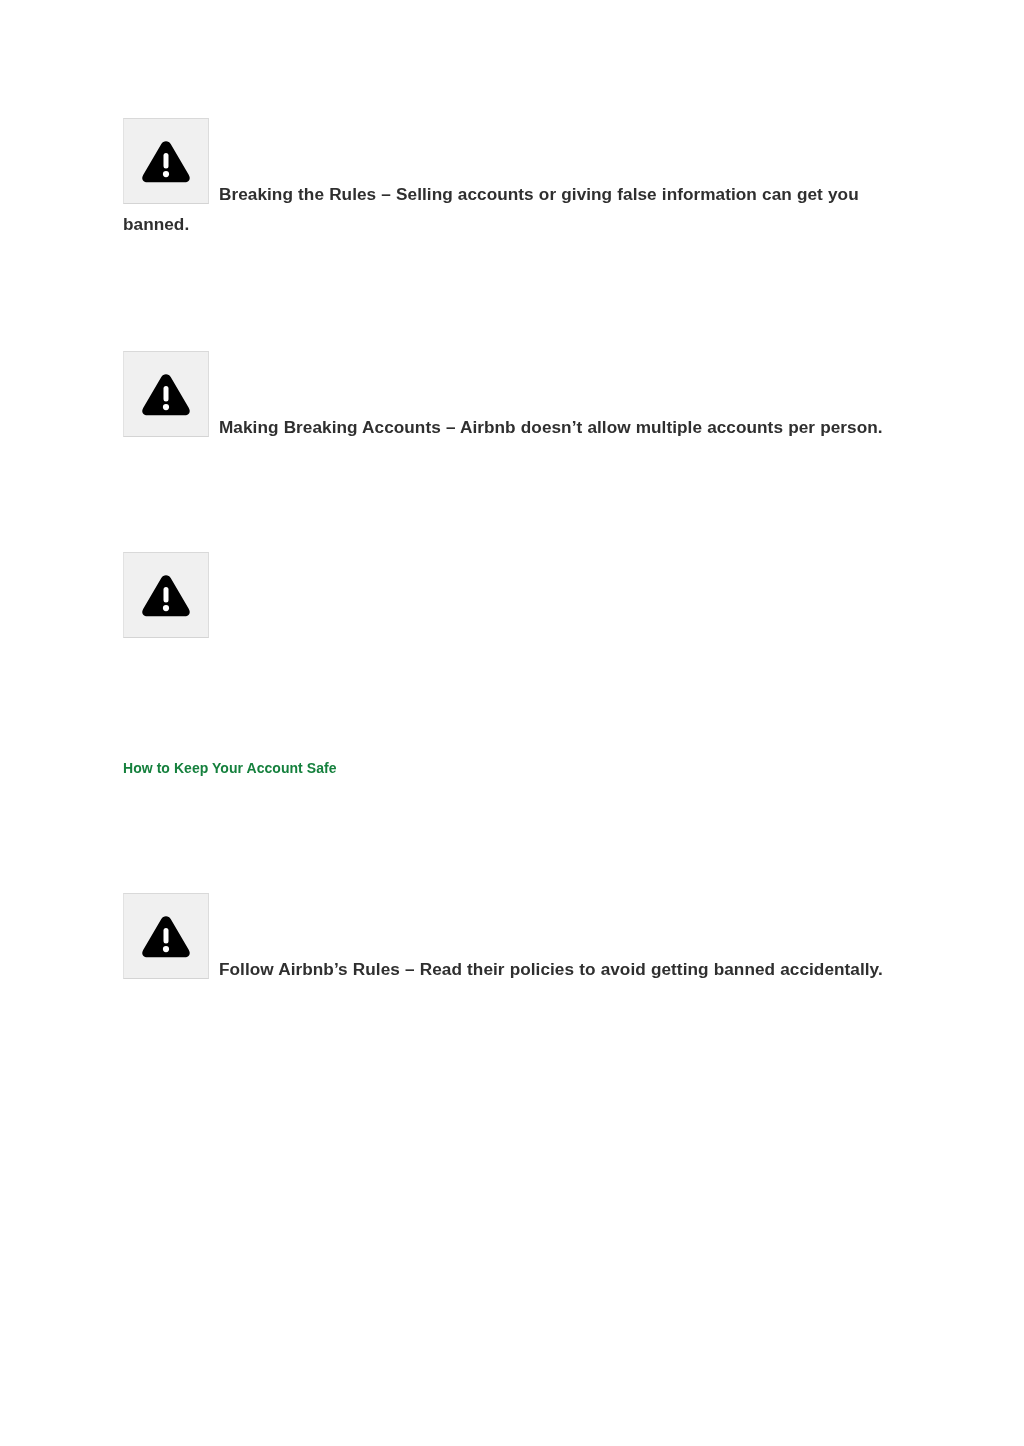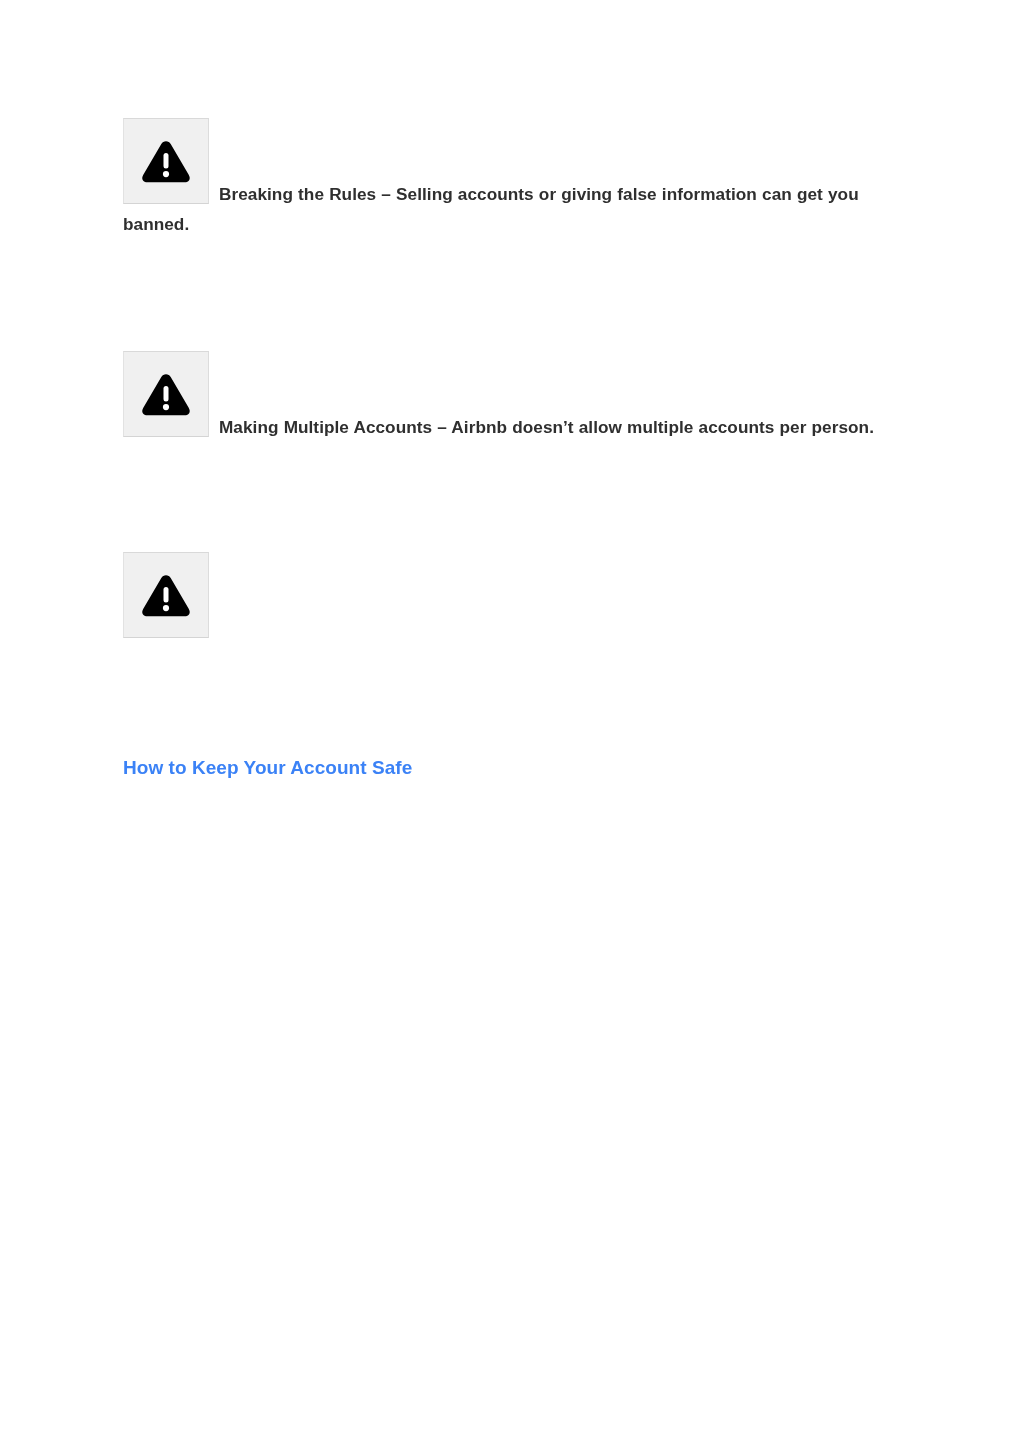--- a/index.html
+++ b/index.html
@@ -70,24 +70,24 @@
     position: absolute;
     left: 50%;
     top: 50%;
     transform: translate(-50%, -48%);
     display: block;
   }
 
   
   .section-heading {
     margin: 0;
-    font-size: 19px;
+    font-size: 14px;
     font-weight: bold;
     line-height: 30px;
-    color: #3b82f6;
+    color: #15803d;
     letter-spacing: 0.05px;
   }
 
   
   .sp-top      { height: 118px; }
   .sp-gap-1    { height: 112px; }
   .sp-gap-2    { height: 110px; }
   .sp-gap-3    { height: 110px; }
   .sp-gap-4    { height: 110px; }
 </style>
@@ -107,34 +107,41 @@
             </svg></span><span>Breaking the Rules – Selling accounts or giving false information can get you banned.</span></p>
     </div>
 
     <div class="sp-gap-1"></div>
 
     <div class="block">
       <p class="para"><span class="icon-tile"><svg width="56" height="56" viewBox="0 0 56 56" aria-hidden="true">
               <path d="M28 7.2c2.0 0 3.6 1.0 4.7 2.7l18.0 30.8c1.1 1.9 1.4 3.7 0.6 5.2-0.8 1.5-2.5 2.3-4.9 2.3H9.6c-2.4 0-4.1-0.8-4.9-2.3-0.8-1.5-0.5-3.3 0.6-5.2l18.0-30.8C24.4 8.2 26.0 7.2 28 7.2z" fill="#000000"></path>
               <rect x="25.5" y="19" width="5" height="15.5" rx="2.5" fill="#ffffff"></rect>
               <circle cx="28" cy="40" r="3.1" fill="#ffffff"></circle>
-            </svg></span><span>Making Multiple Accounts – Airbnb doesn’t allow multiple accounts per person.</span></p>
+            </svg></span><span>Making Breaking Accounts – Airbnb doesn’t allow multiple accounts per person.</span></p>
     </div>
 
     <div class="sp-gap-2"></div>
 
     <div class="block">
       <p class="para"><span class="icon-tile"><svg width="56" height="56" viewBox="0 0 56 56" aria-hidden="true">
               <path d="M28 7.2c2.0 0 3.6 1.0 4.7 2.7l18.0 30.8c1.1 1.9 1.4 3.7 0.6 5.2-0.8 1.5-2.5 2.3-4.9 2.3H9.6c-2.4 0-4.1-0.8-4.9-2.3-0.8-1.5-0.5-3.3 0.6-5.2l18.0-30.8C24.4 8.2 26.0 7.2 28 7.2z" fill="#000000"></path>
               <rect x="25.5" y="19" width="5" height="15.5" rx="2.5" fill="#ffffff"></rect>
               <circle cx="28" cy="40" r="3.1" fill="#ffffff"></circle>
             </svg></span></p>
     </div>
 
     <div class="sp-gap-3"></div>
 
     <p class="section-heading">How to Keep Your Account Safe</p>
 
     <div class="sp-gap-4"></div>
 
+    <div class="block">
+      <p class="para"><span class="icon-tile"><svg width="56" height="56" viewBox="0 0 56 56" aria-hidden="true">
+              <path d="M28 7.2c2.0 0 3.6 1.0 4.7 2.7l18.0 30.8c1.1 1.9 1.4 3.7 0.6 5.2-0.8 1.5-2.5 2.3-4.9 2.3H9.6c-2.4 0-4.1-0.8-4.9-2.3-0.8-1.5-0.5-3.3 0.6-5.2l18.0-30.8C24.4 8.2 26.0 7.2 28 7.2z" fill="#000000"></path>
+              <rect x="25.5" y="19" width="5" height="15.5" rx="2.5" fill="#ffffff"></rect>
+              <circle cx="28" cy="40" r="3.1" fill="#ffffff"></circle>
+            </svg></span><span>Follow Airbnb’s Rules – Read their policies to avoid getting banned accidentally.</span></p>
+    </div>
 
   </div>
 </div>
 
 </body></html>

